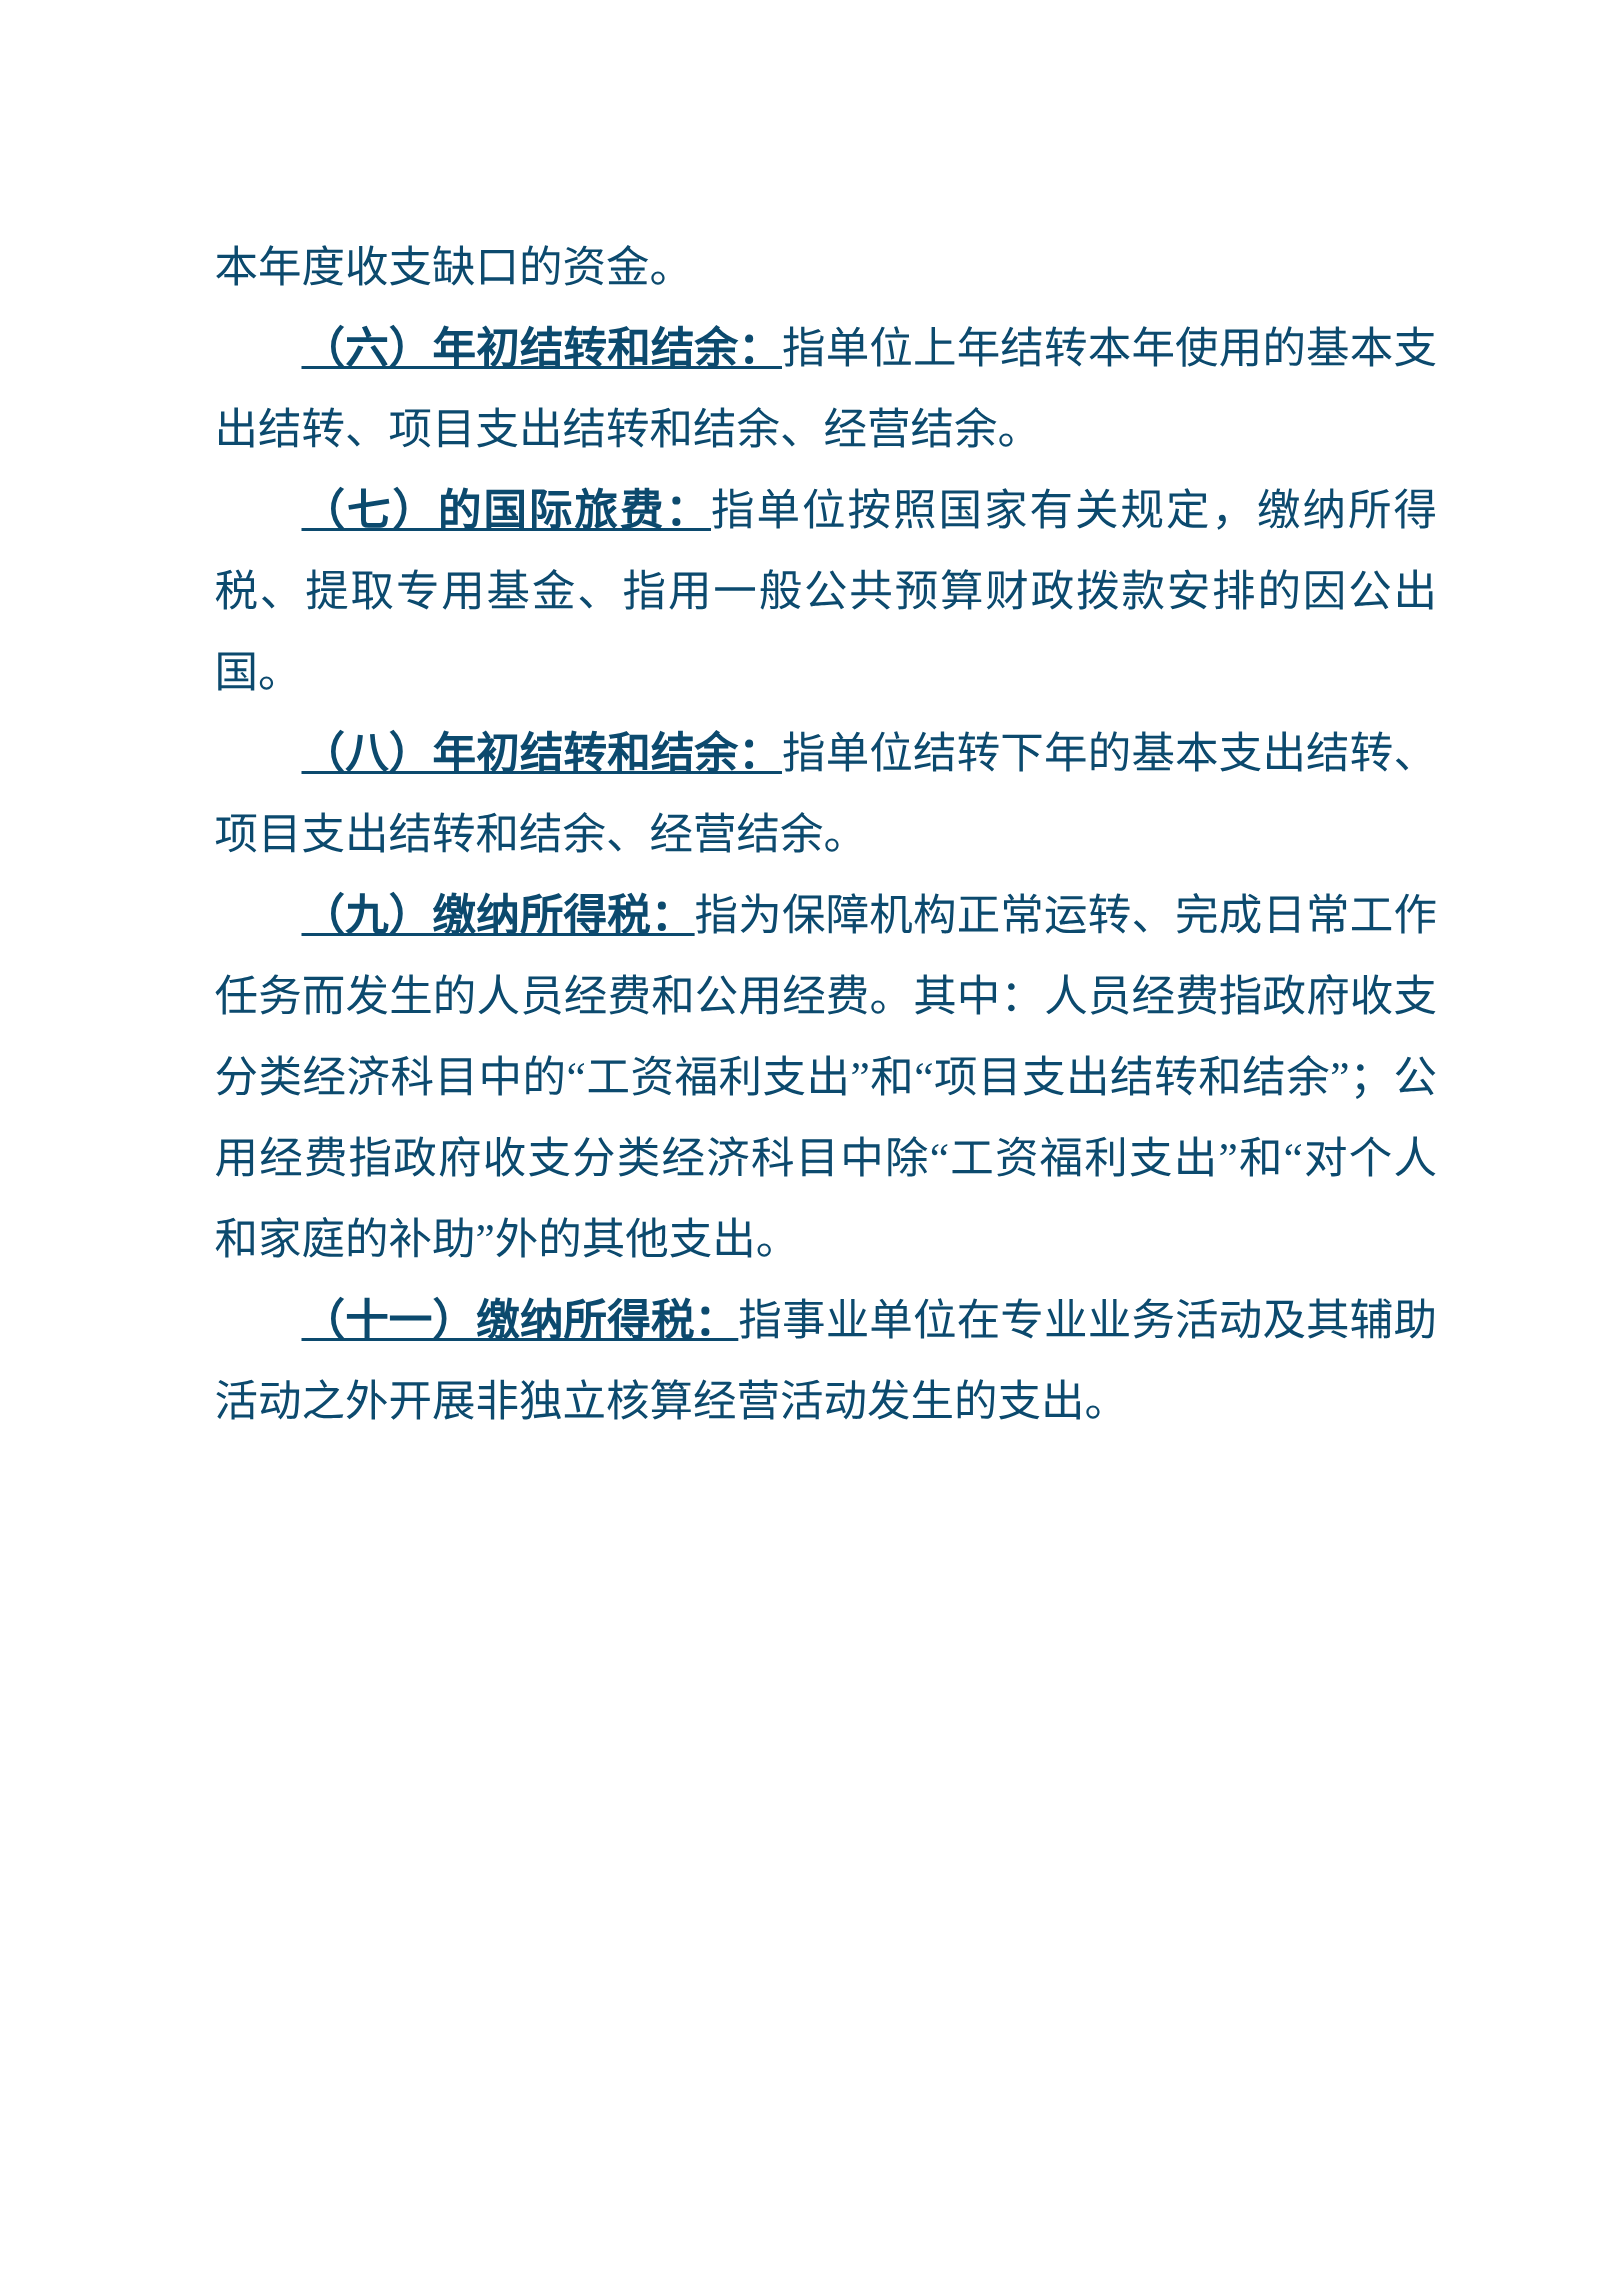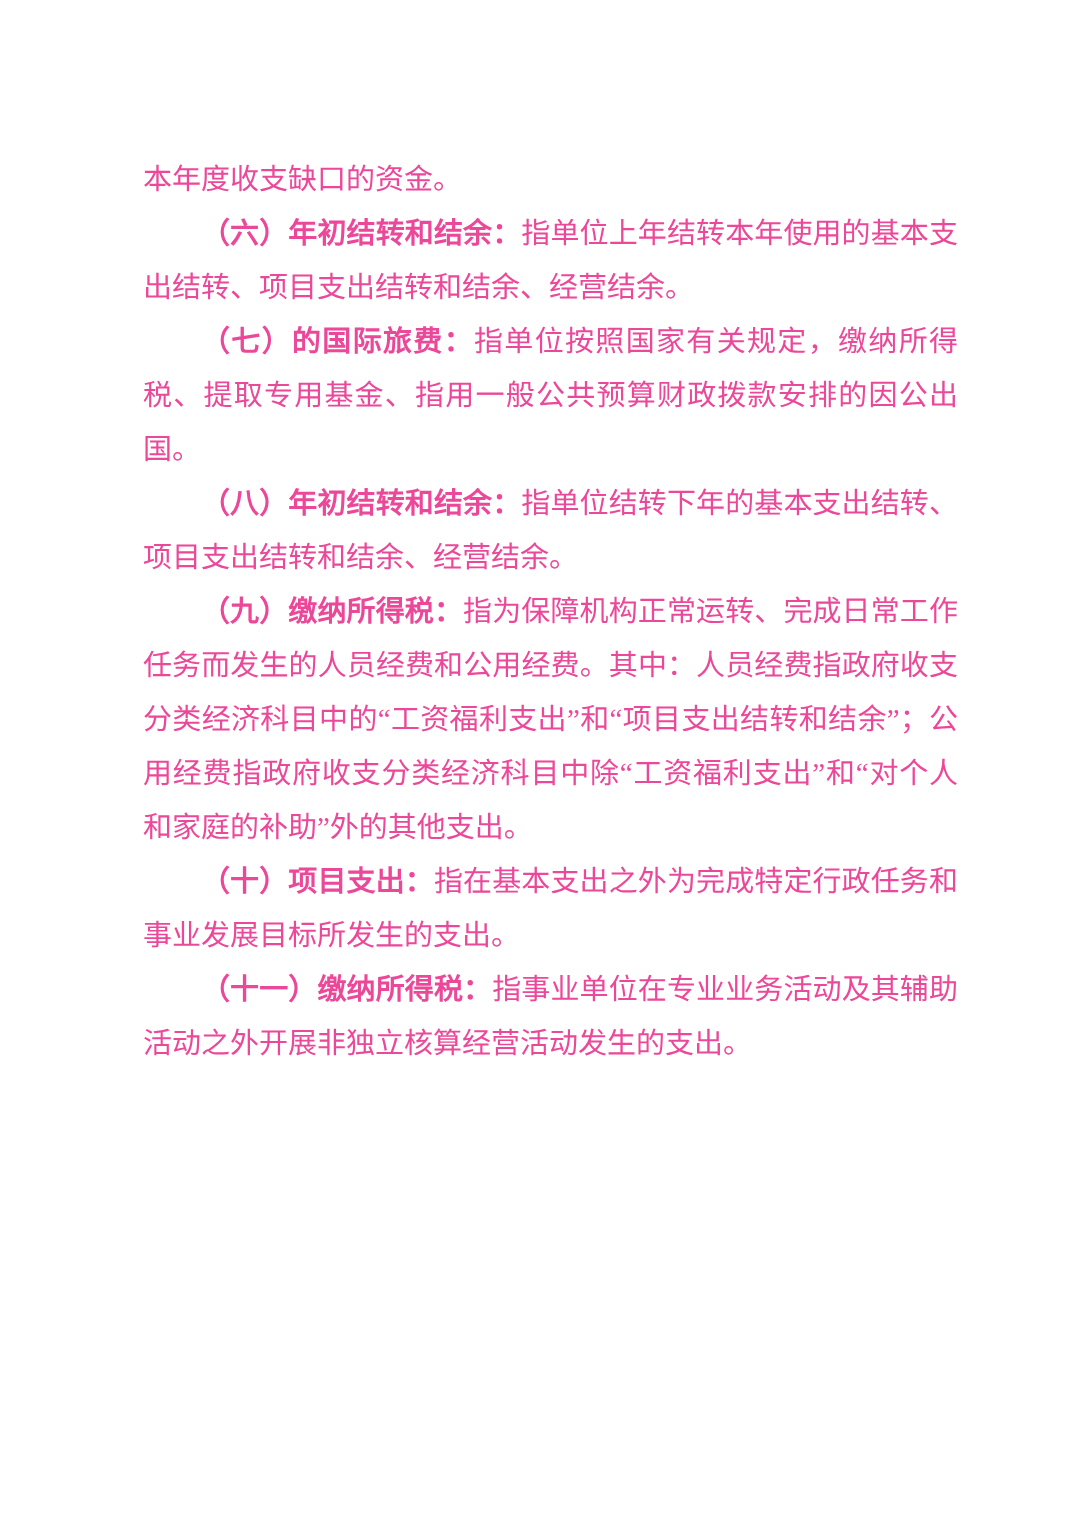--- a/index.html
+++ b/index.html
@@ -19,48 +19,48 @@
     left: 143px;
     top: 152px;
     width: 815px;
   }
   .para {
     margin: 0;
     padding: 0;
     font-family: "Liberation Serif", "DejaVu Serif", serif;
     font-size: 29px;
     line-height: 54px;
-    color: #ec4899;
+    color: #0c4a6e;
     text-align: justify;
     text-indent: 58px;
     line-break: strict;
     overflow-wrap: break-word;
   }
   .para.continuation {
     text-indent: 0;
   }
   .term {
     font-weight: 700;
+    text-decoration: underline;
   }
 </style>
 </head>
 <body>
 
 <div class="doc-page">
   <div class="text-block">
 
     <p class="para continuation"><b class="term"></b><span>本年度收支缺口的资金。</span></p>
 
     <p class="para"><b class="term">（六）年初结转和结余：</b><span>指单位上年结转本年使用的基本支出结转、项目支出结转和结余、经营结余。</span></p>
 
     <p class="para"><b class="term">（七）的国际旅费：</b><span>指单位按照国家有关规定，缴纳所得税、提取专用基金、指用一般公共预算财政拨款安排的因公出国。</span></p>
 
     <p class="para"><b class="term">（八）年初结转和结余：</b><span>指单位结转下年的基本支出结转、项目支出结转和结余、经营结余。</span></p>
 
     <p class="para"><b class="term">（九）缴纳所得税：</b><span>指为保障机构正常运转、完成日常工作任务而发生的人员经费和公用经费。其中：人员经费指政府收支分类经济科目中的“工资福利支出”和“项目支出结转和结余”；公用经费指政府收支分类经济科目中除“工资福利支出”和“对个人和家庭的补助”外的其他支出。</span></p>
 
-    <p class="para"><b class="term">（十）项目支出：</b><span>指在基本支出之外为完成特定行政任务和事业发展目标所发生的支出。</span></p>
 
     <p class="para"><b class="term">（十一）缴纳所得税：</b><span>指事业单位在专业业务活动及其辅助活动之外开展非独立核算经营活动发生的支出。</span></p>
 
 
   </div>
 </div>
 
 </body></html>

